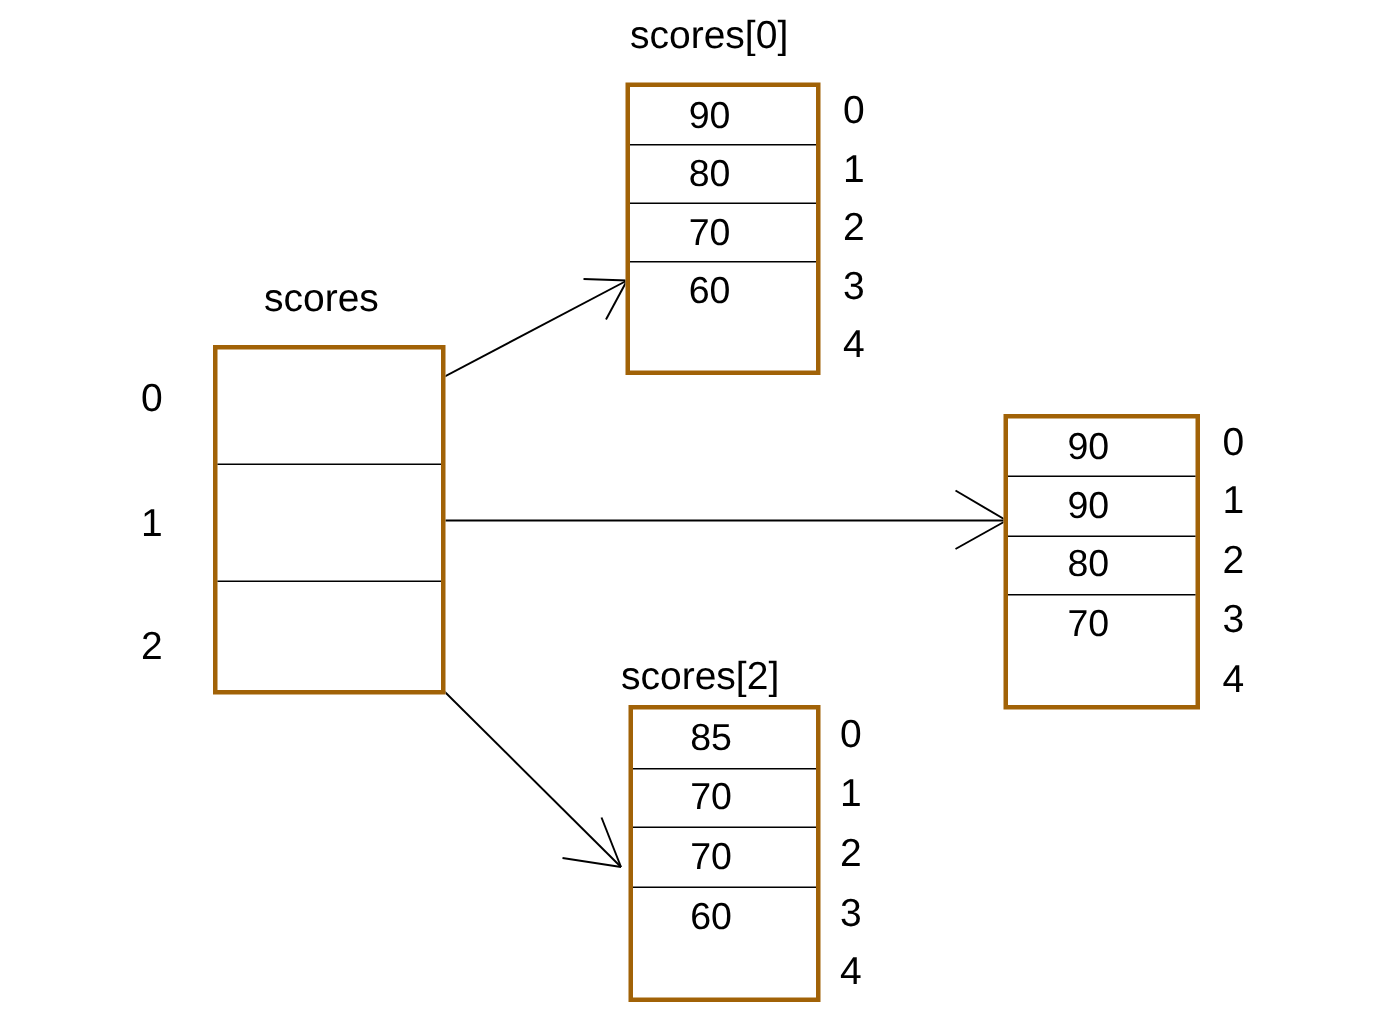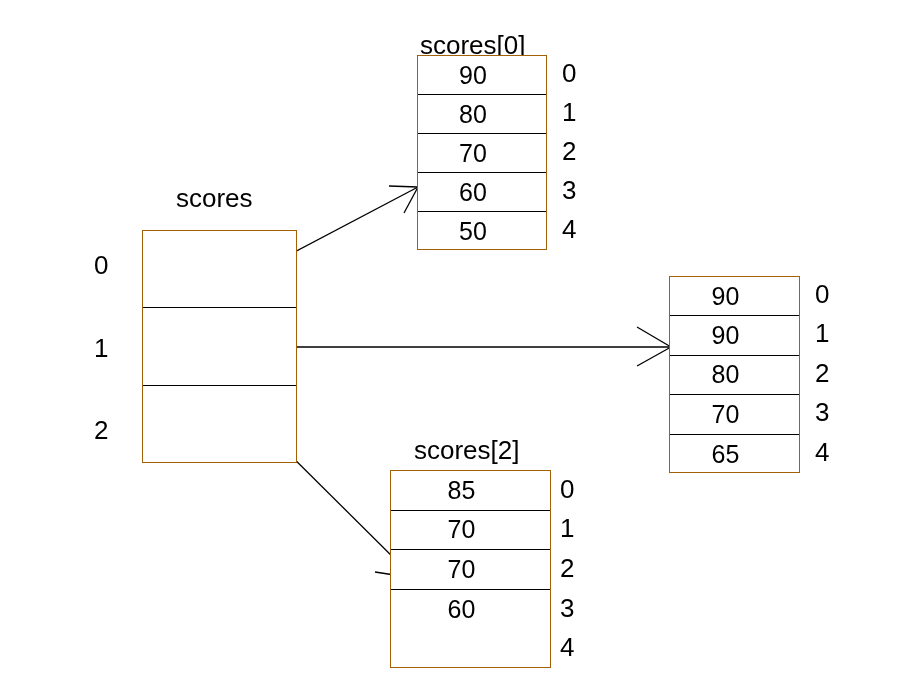--- a/index.html
+++ b/index.html
@@ -24,21 +24,21 @@
   .arrow-layer {
     position: absolute;
     left: 0; top: 0;
     width: 915px;
     height: 684px;
     pointer-events: none;
   }
   
   .array-box {
     position: absolute;
-    border: 1px solid #a16207;
+    border: 3px solid #a16207;
     box-sizing: border-box;
     background: #ffffff;
   }
   .cell {
     box-sizing: border-box;
     border-bottom: 1px solid #000000;
     display: flex;
     align-items: center;
     justify-content: center;
     font-size: 25px;
@@ -80,37 +80,37 @@
   #scores-title { left: 176px; top: 185px; text-align: right; }
 
   
   #scores0-box {
     left: 417px;
     top: 55px;
     width: 130px;
     height: 195px;
   }
   #scores0-box .cell { height: 39px; }
-  #scores0-title { left: 420px; top: 32px; }
+  #scores0-title { left: 420px; top: 10px; }
 
   
   #scores1-box {
     left: 669px;
     top: 276px;
     width: 131px;
     height: 197px;
   }
   #scores1-box .cell { height: 39.4px; }
   #scores1-title { left: 673px; top: 243px; }
 
   
   #scores2-box {
-    left: 390px;
+    left: 419px;
     top: 470px;
-    width: 161px;
+    width: 128px;
     height: 198px;
   }
   #scores2-box .cell { height: 39.6px; }
   #scores2-title { left: 414px; top: 437px; }
 </style>
 </head>
 <body>
 
 <div id="canvas">
 
@@ -147,36 +147,34 @@
   <div class="index-label" style="left:94px; top:335px;">1</div>
   <div class="index-label" style="left:94px; top:417px;">2</div>
 
   <div class="array-title" id="scores0-title">scores[0]</div>
 
   <div class="array-box" id="scores0-box">
     <div class="cell">90</div>
     <div class="cell">80</div>
     <div class="cell">70</div>
     <div class="cell">60</div>
-    <div class="cell">50</div>
   </div>
 
   <div class="index-label" style="left:562px; top:60px;">0</div>
   <div class="index-label" style="left:562px; top:99px;">1</div>
   <div class="index-label" style="left:562px; top:138px;">2</div>
   <div class="index-label" style="left:562px; top:177px;">3</div>
   <div class="index-label" style="left:562px; top:216px;">4</div>
 
 
   <div class="array-box" id="scores1-box">
     <div class="cell">90</div>
     <div class="cell">90</div>
     <div class="cell">80</div>
     <div class="cell">70</div>
-    <div class="cell">65</div>
   </div>
 
   <div class="index-label" style="left:815px; top:281px;">0</div>
   <div class="index-label" style="left:815px; top:320px;">1</div>
   <div class="index-label" style="left:815px; top:360px;">2</div>
   <div class="index-label" style="left:815px; top:399px;">3</div>
   <div class="index-label" style="left:815px; top:439px;">4</div>
 
   <div class="array-title" id="scores2-title">scores[2]</div>
 

